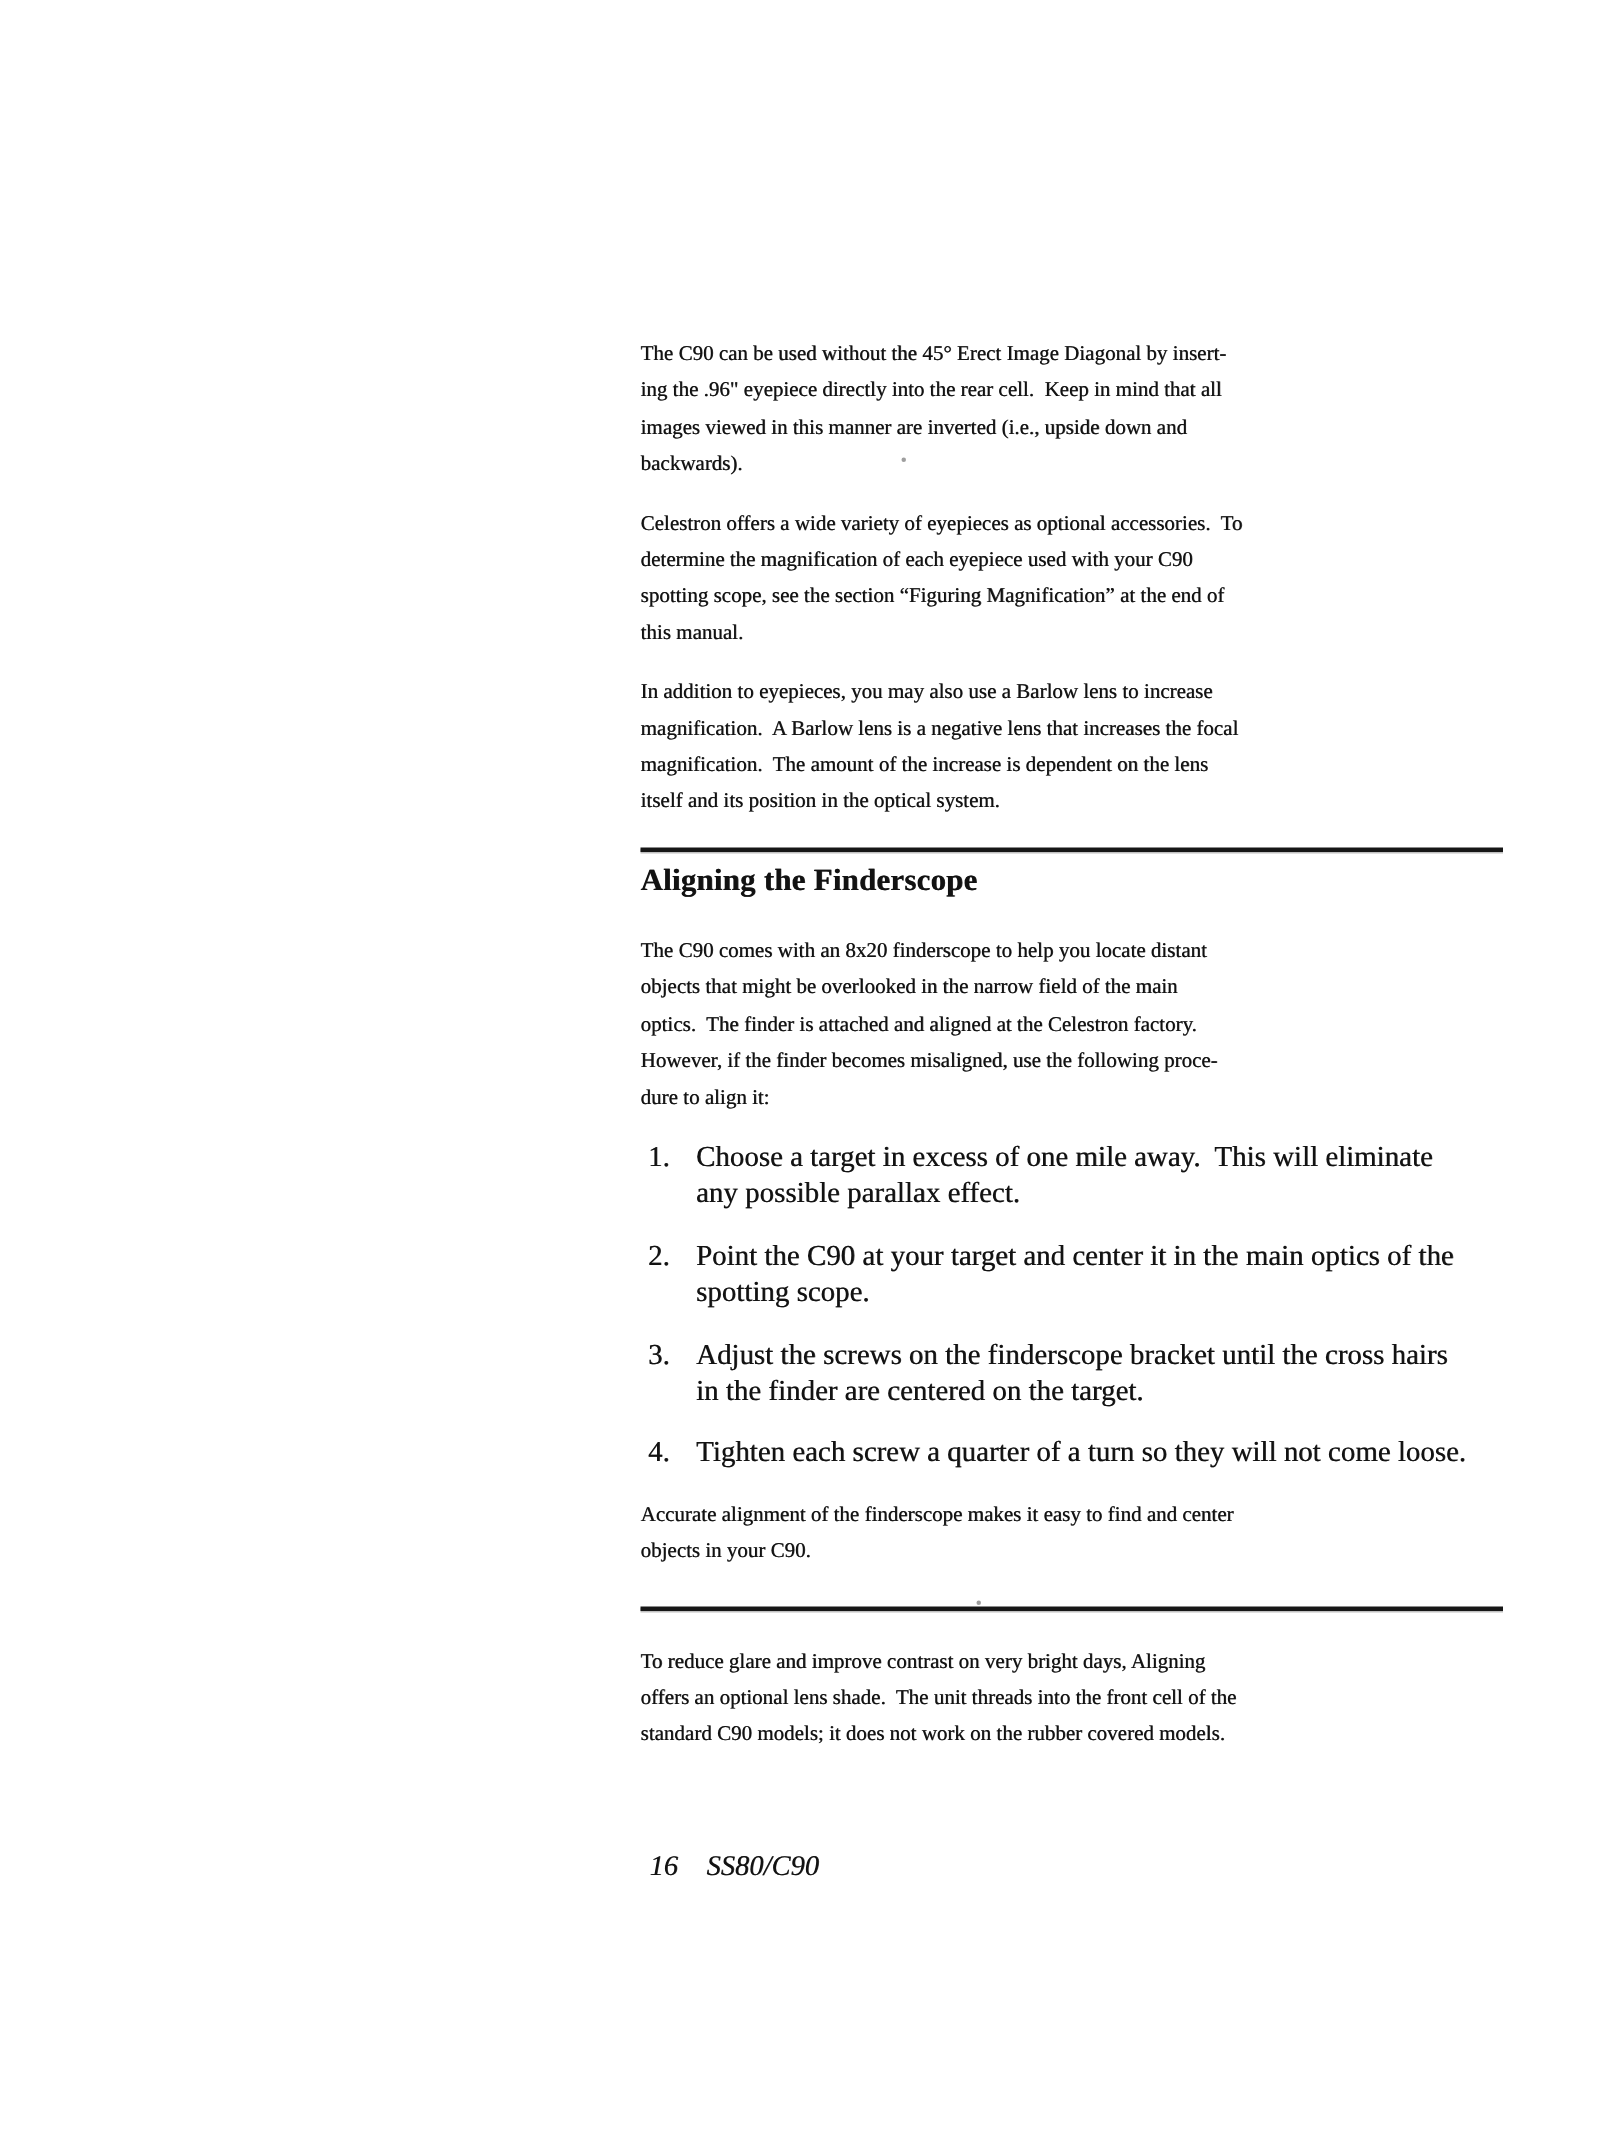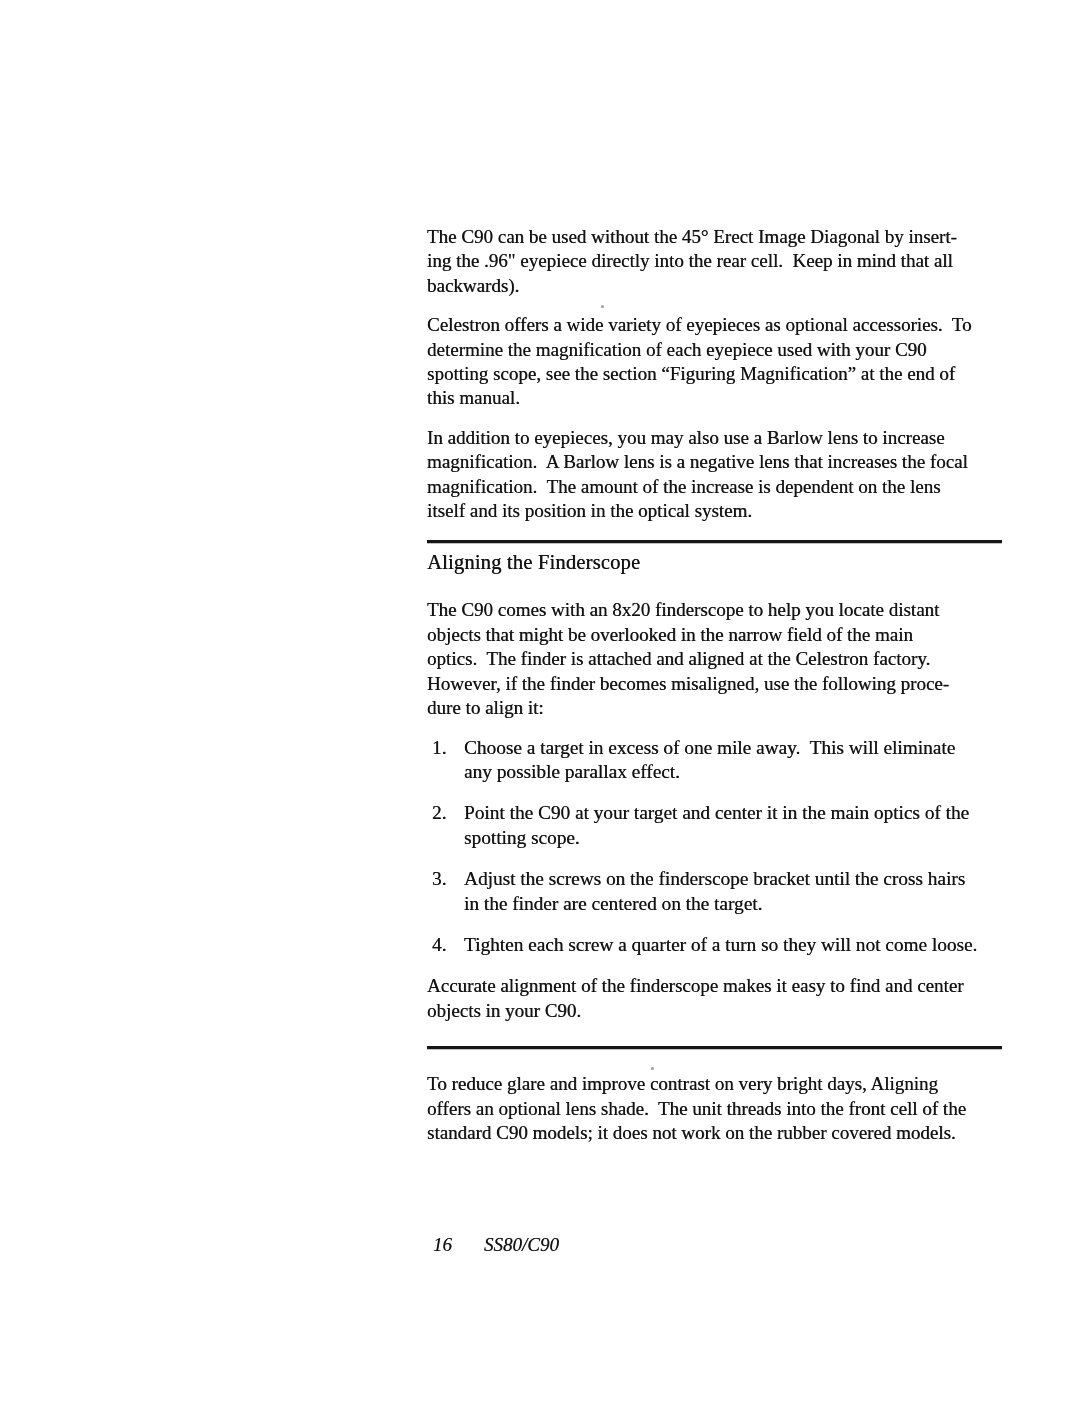--- a/index.html
+++ b/index.html
@@ -16,37 +16,37 @@
     color: #121212;
     overflow: hidden;
   }
   .content {
     position: absolute;
     left: 427px;
     top: 225px;
     width: 575px;
   }
   .para {
-    font-size: 19px;
+    font-size: 14px;
     line-height: 24.4px;
     margin: 0 0 15px 0;
     text-shadow: 0.35px 0 0 rgba(0,0,0,0.72);
   }
   .para .line, .step-text .line, .heading .line {
     white-space: pre;
   }
   .rule {
     height: 3px;
     background: #161616;
     margin: 17px 0 0 0;
     box-shadow: 0 1px 0 rgba(0,0,0,0.25);
   }
   .heading {
     font-size: 20.5px;
-    font-weight: normal;
+    font-weight: bold;
     line-height: 24px;
     margin: 7px 0 0 0;
     letter-spacing: 0.2px;
     text-shadow: 0.4px 0 0 rgba(0,0,0,0.8);
   }
   .after-heading-gap { height: 24px; }
   .steps {
     margin: 2px 0 0 0;
   }
   .step {
@@ -65,39 +65,40 @@
   .step-text { flex: 1; }
   .footer {
     position: absolute;
     left: 433px;
     top: 1233px;
     font-size: 19px;
     font-style: italic;
     line-height: 24px;
     text-shadow: 0.3px 0 0 rgba(0,0,0,0.65);
   }
-  .footer .doc-code { margin-left: 32px; text-align: right; }
+  .footer .doc-code { margin-left: 19px; text-align: right; }
   .speck {
     position: absolute;
     width: 3px;
     height: 3px;
     border-radius: 50%;
     background: #6a6a6a;
     opacity: 0.65;
   }
 </style>
 </head>
 <body>
 
 <div class="page">
   <div class="content">
 
     <div class="para">
         <div class="line">The C90 can be used without the 45° Erect Image Diagonal by insert-</div>
         <div class="line">ing the .96" eyepiece directly into the rear cell.  Keep in mind that all</div>
+        <div class="line">images viewed in this manner are inverted (i.e., upside down and</div>
         <div class="line">backwards).</div>
       </div>
 
     <div class="para">
         <div class="line">Celestron offers a wide variety of eyepieces as optional accessories.  To</div>
         <div class="line">determine the magnification of each eyepiece used with your C90</div>
         <div class="line">spotting scope, see the section “Figuring Magnification” at the end of</div>
         <div class="line">this manual.</div>
       </div>
 

